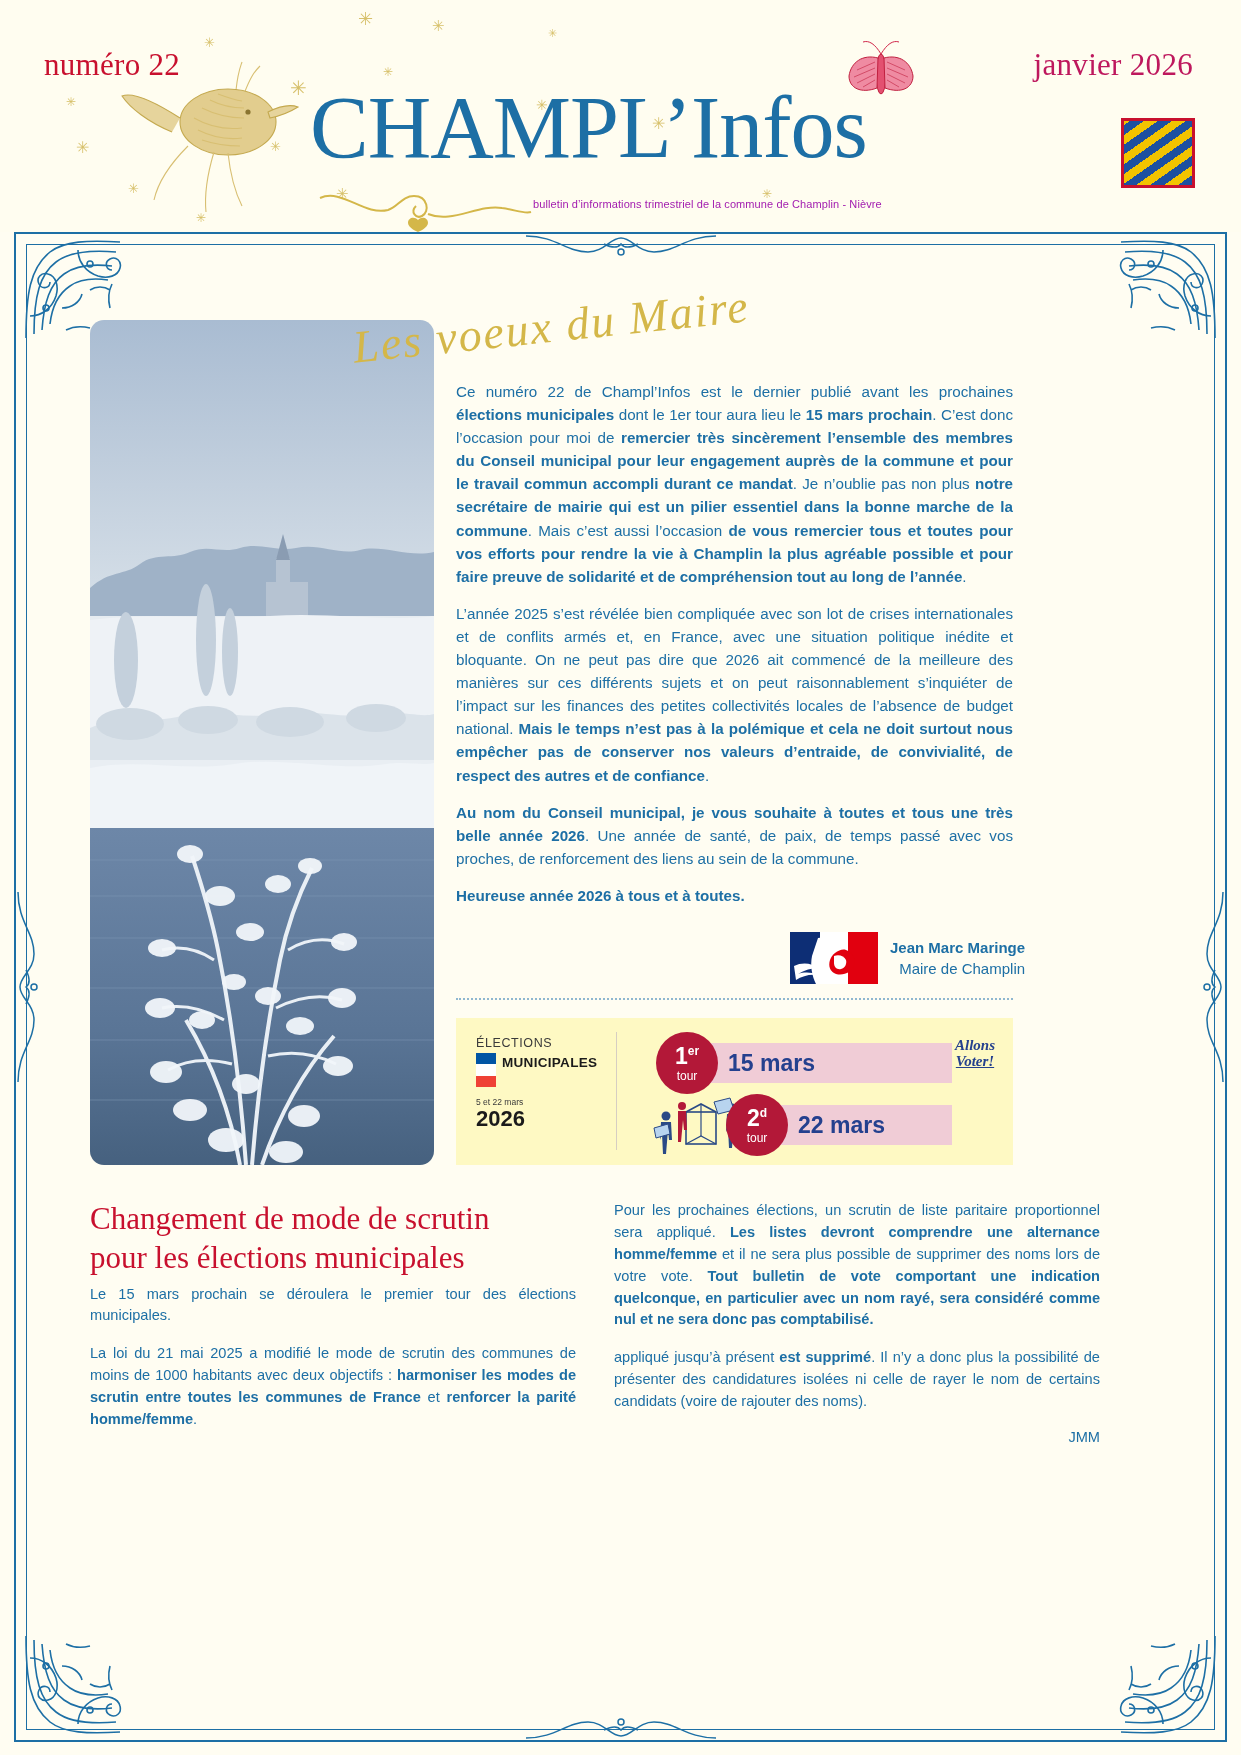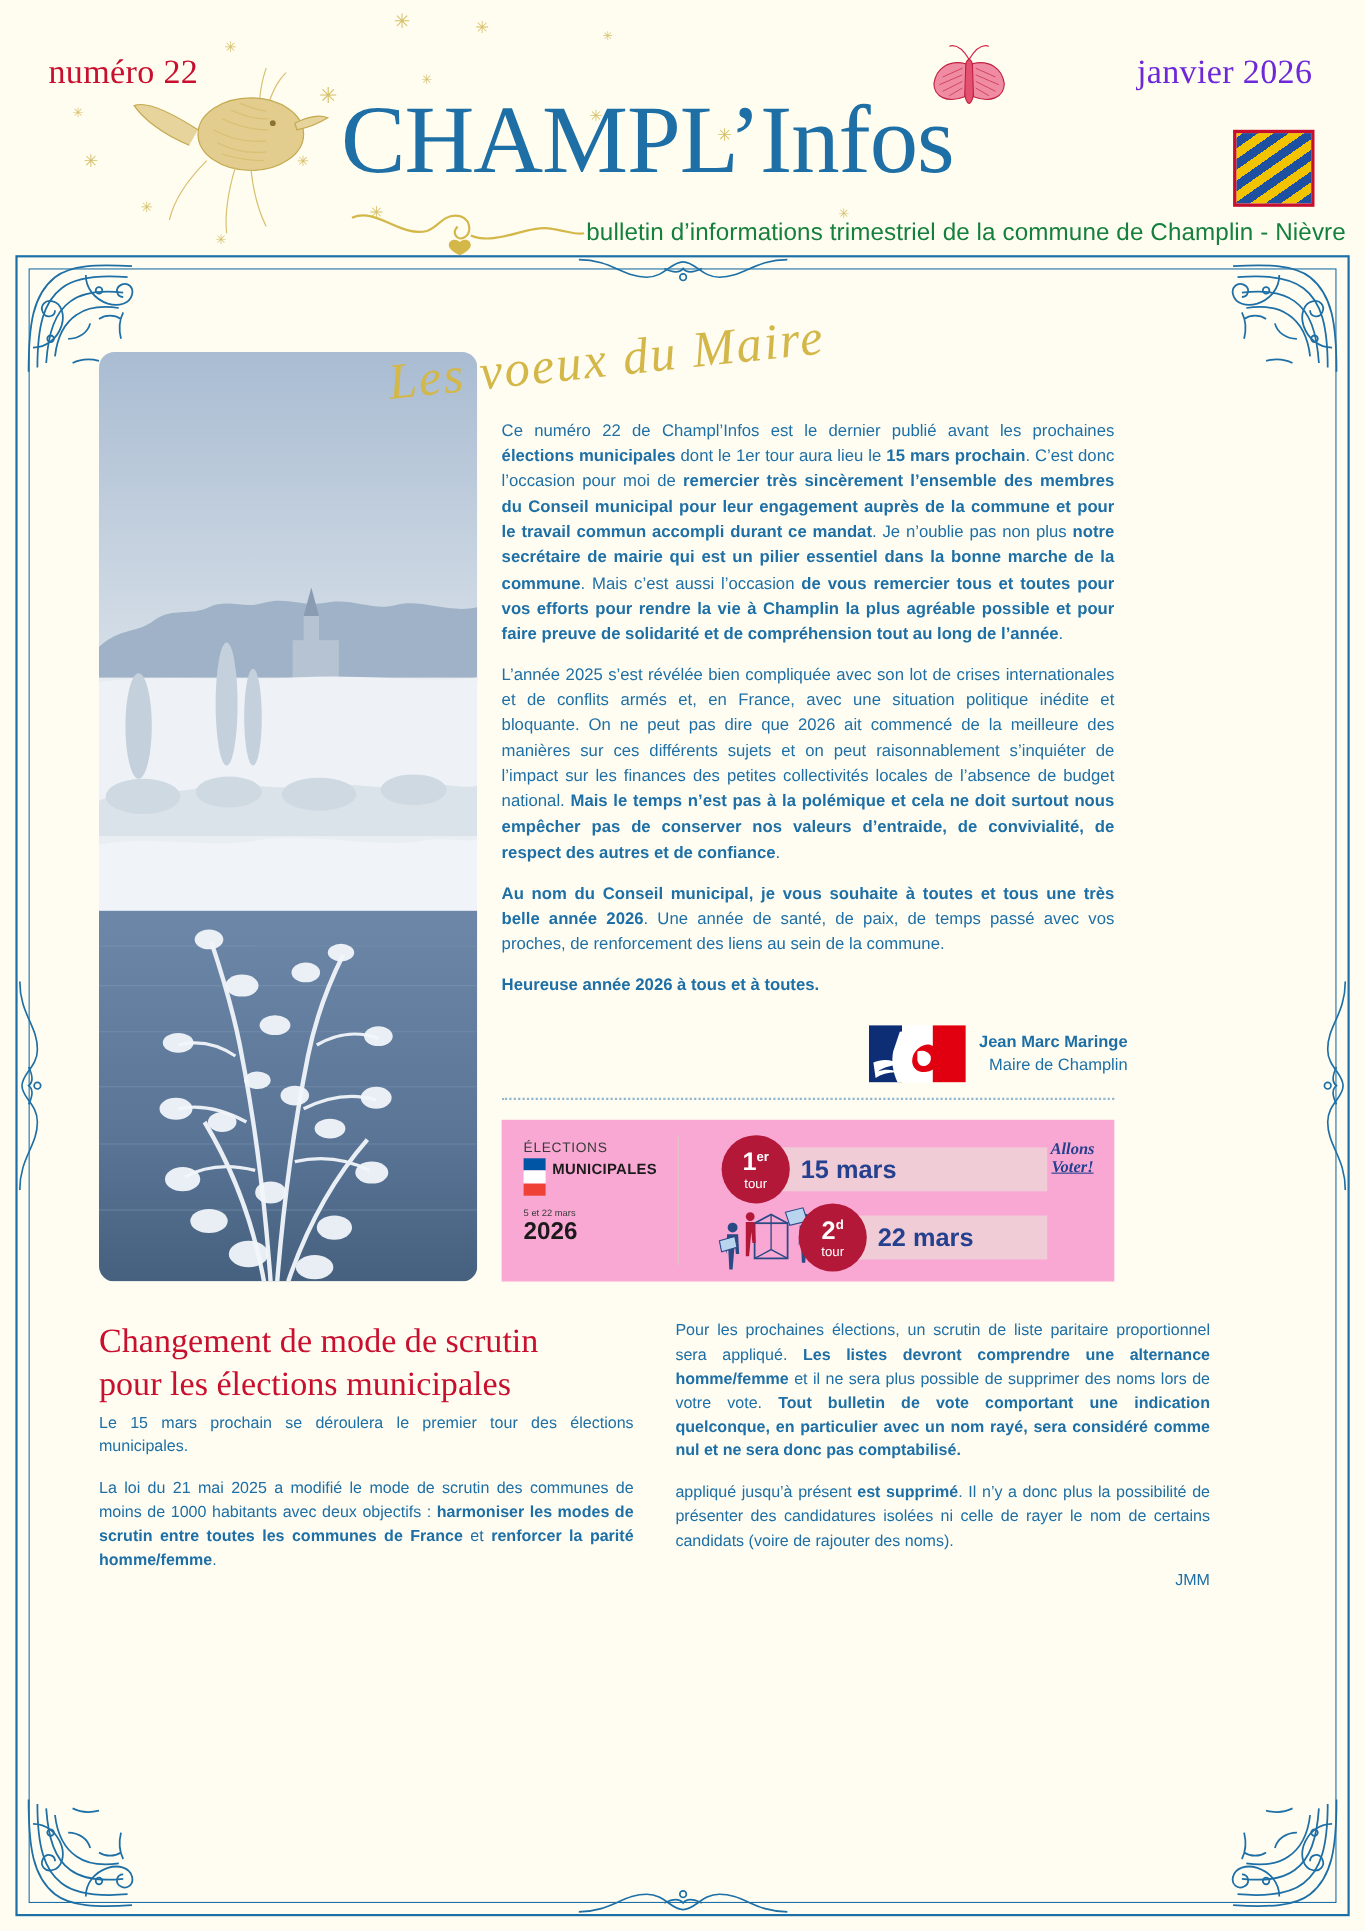--- a/index.html
+++ b/index.html
@@ -30,41 +30,41 @@
     font-family: "Liberation Serif", serif;
     font-size: 31px;
     color: #c8102e;
     letter-spacing: .3px;
   }
   .issue-date {
     position: absolute;
     right: 48px; top: 47px;
     font-family: "Liberation Serif", serif;
     font-size: 31px;
-    color: #6d28d9;
+    color: #be185d;
     letter-spacing: .3px;
   }
   .logo-title {
     position: absolute;
     left: 310px; top: 84px;
     font-family: "Liberation Serif", serif;
     font-size: 88px;
     line-height: 1;
     color: #1d6fa5;
     letter-spacing: -1px;
     white-space: nowrap;
   }
   .logo-title .infos {
     font-style: normal;
   }
   .subtitle {
     position: absolute;
     left: 533px; top: 198px;
-    font-size: 22px;
-    color: #15803d;
+    font-size: 11px;
+    color: #a21caf;
     letter-spacing: .1px;
     white-space: nowrap;
   }
   
   .bird { position: absolute; left: 118px; top: 60px; width: 220px; height: 175px; }
   
   .moth { position: absolute; left: 845px; top: 40px; width: 72px; height: 60px; }
   
   .flake { position: absolute; color: #d7c06a; font-size: 14px; line-height: 1; }
   
@@ -162,21 +162,21 @@
     left: 366px; top: 698px;
     width: 557px;
     border-top: 2px dotted #8fb7d0;
   }
 
   
   .elect-banner {
     position: absolute;
     left: 366px; top: 718px;
     width: 557px; height: 147px;
-    background: #f9a8d4;
+    background: #fef9c3;
     overflow: hidden;
   }
   .eb-left { position: absolute; left: 20px; top: 18px; width: 130px; }
   .eb-elections { font-size: 12.5px; color: #3a3a3a; letter-spacing: .6px; }
   .eb-row { display:flex; align-items:flex-start; gap:6px; margin-top:3px; }
   .eb-flag { width: 20px; height: 34px; display:flex; flex-direction:column; border:0; }
   .eb-flag i { display:block; height: 33.33%; }
   .eb-municipales { font-size: 13.5px; font-weight: bold; color:#1b1b1b; letter-spacing:.3px; margin-top:2px;}
   .eb-small { font-size: 8.5px; color:#3a3a3a; margin-top:10px; }
   .eb-year { font-size: 22px; font-weight: bold; color:#1b1b1b; line-height:1; margin-top:1px;}

